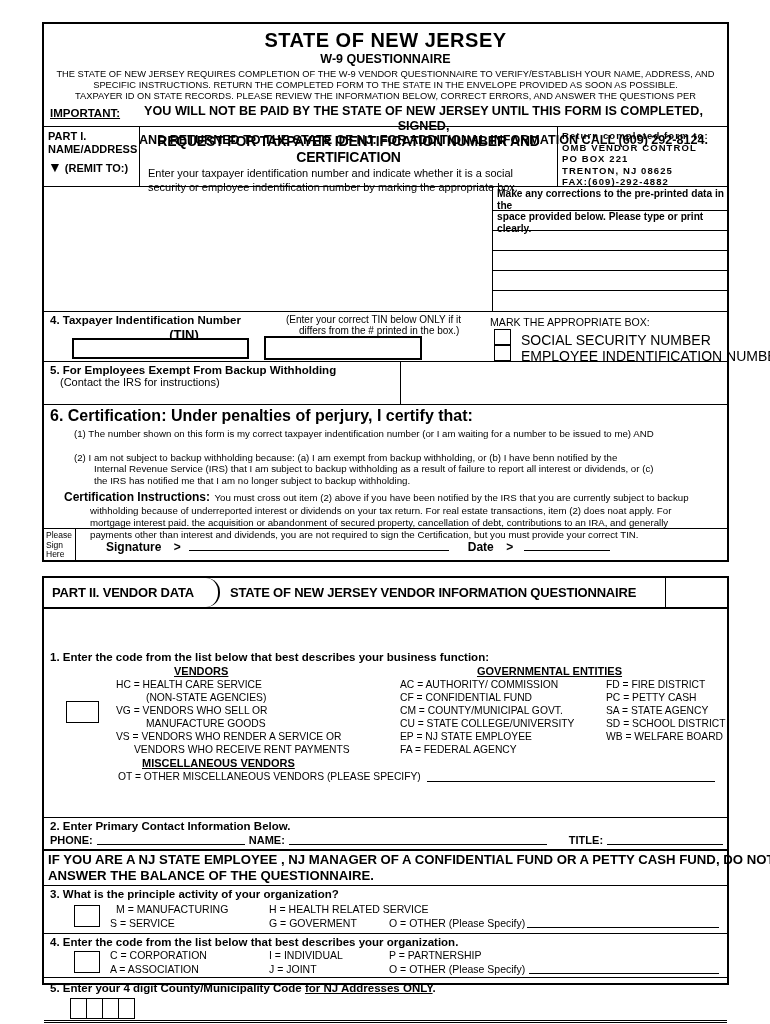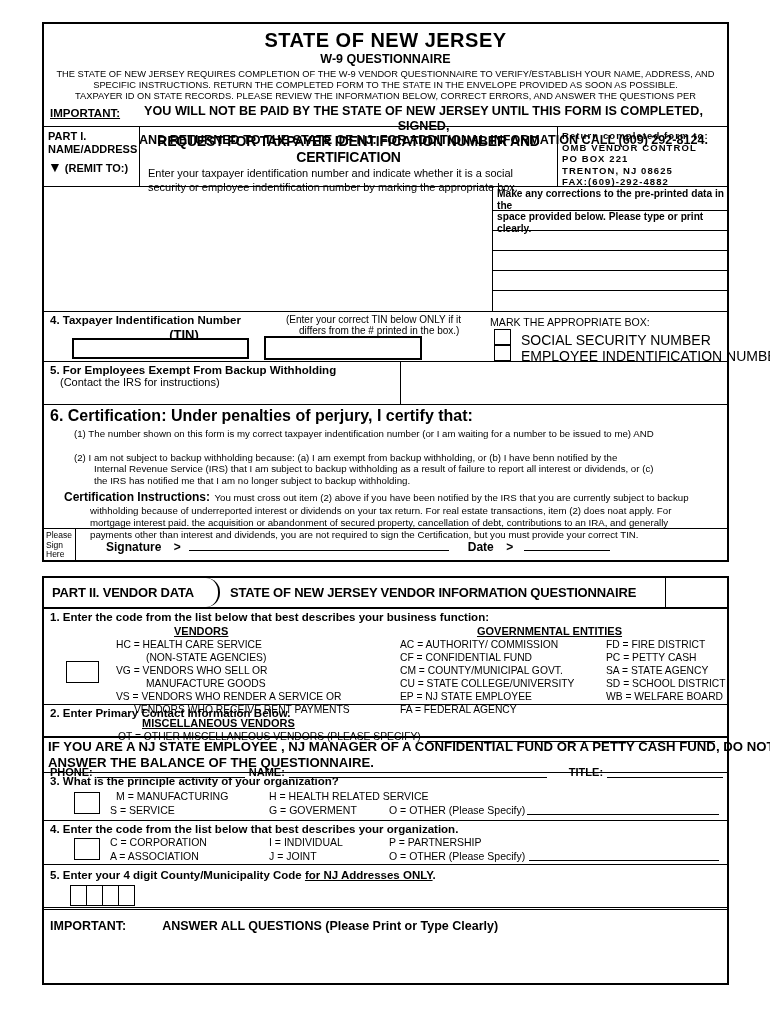--- a/index.html
+++ b/index.html
@@ -186,21 +186,21 @@
     <div class="row bb2 flex" style="height:31px;">
       <div class="br2 p2-head" style="width:176px; padding-left:8px;border-radius:14px;">
         <span>PART II.    VENDOR DATA</span>
       </div>
       <div class="p2-head" style="flex:1; padding-left:10px;">
         <span>STATE OF NEW JERSEY VENDOR INFORMATION QUESTIONNAIRE</span>
       </div>
       <div class="bl1" style="width:62px;"></div>
     </div>
 
-    <div class="row bb1" style="height:96px;">
+    <div class="row bb1" style="height:169px;margin-top:40px;">
       <div class="abs h11" style="left:6px; top:2px;">1.   Enter the code from the list below that best describes your business function:</div>
       <div class="abs list-title" style="left:130px; top:16px;">VENDORS</div>
       <div class="abs list-title" style="left:433px; top:16px;">GOVERNMENTAL ENTITIES</div>
       <div class="cb" style="left:22px; top:52px; width:33px; height:22px;"></div>
       <div class="abs" style="left:72px; top:30px;">
         <div class="code-line">HC  =  HEALTH CARE SERVICE</div>
         <div class="code-line" style="padding-left:30px;">(NON-STATE AGENCIES)</div>
         <div class="code-line">VG  =  VENDORS WHO SELL OR</div>
         <div class="code-line" style="padding-left:30px;">MANUFACTURE GOODS</div>
         <div class="code-line">VS  =  VENDORS WHO RENDER A SERVICE OR</div>
@@ -223,21 +223,21 @@
       </div>
       <div class="abs list-title" style="left:98px; top:108px;">MISCELLANEOUS VENDORS</div>
       <div class="abs code-line" style="left:74px; top:122px; right:12px; display:flex;">
         <span>OT  =  OTHER MISCELLANEOUS VENDORS (PLEASE SPECIFY)</span>
         <span class="wline" style="flex:1; margin-left:6px; height:11px; border-bottom-width:1px;"></span>
       </div>
     </div>
 
     <div class="row bb2" style="height:33px;">
       <div class="h11" style="padding:2px 0 0 6px;">2.   Enter Primary Contact Information Below.</div>
-      <div class="flex" style="padding:2px 4px 0 6px; align-items:center;margin-top:45px;">
+      <div class="flex" style="padding:2px 4px 0 6px; align-items:flex-start;">
         <span class="lbl11">PHONE:</span>
         <span class="wline" style="width:148px; margin:0 4px; height:11px;"></span>
         <span class="lbl11">NAME:</span>
         <span class="wline" style="width:258px; margin:0 4px; height:11px;"></span>
         <span class="lbl11" style="margin-left:18px;">TITLE:</span>
         <span class="wline" style="flex:1; margin-left:4px; height:11px;"></span>
       </div>
     </div>
 
     <div class="row bb1" style="height:35px; padding:1px 0 0 4px;">

